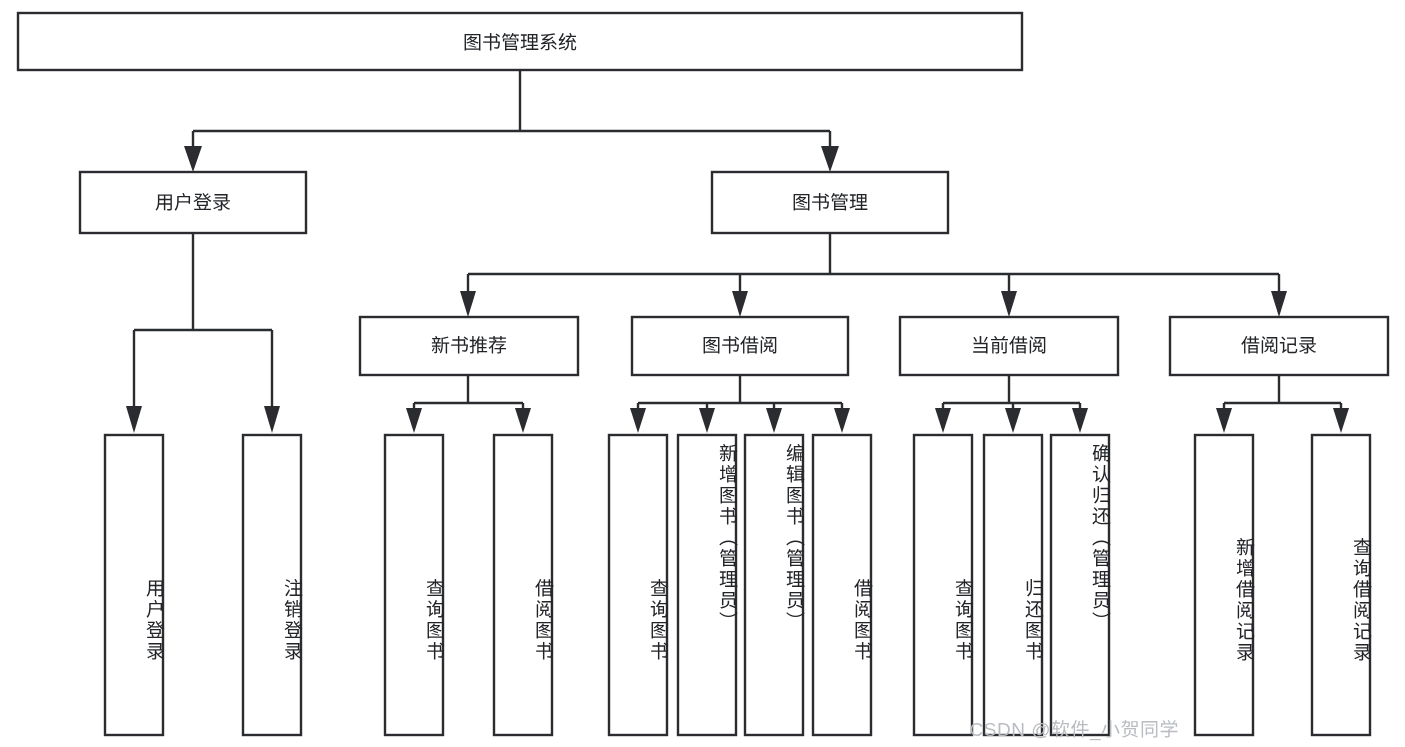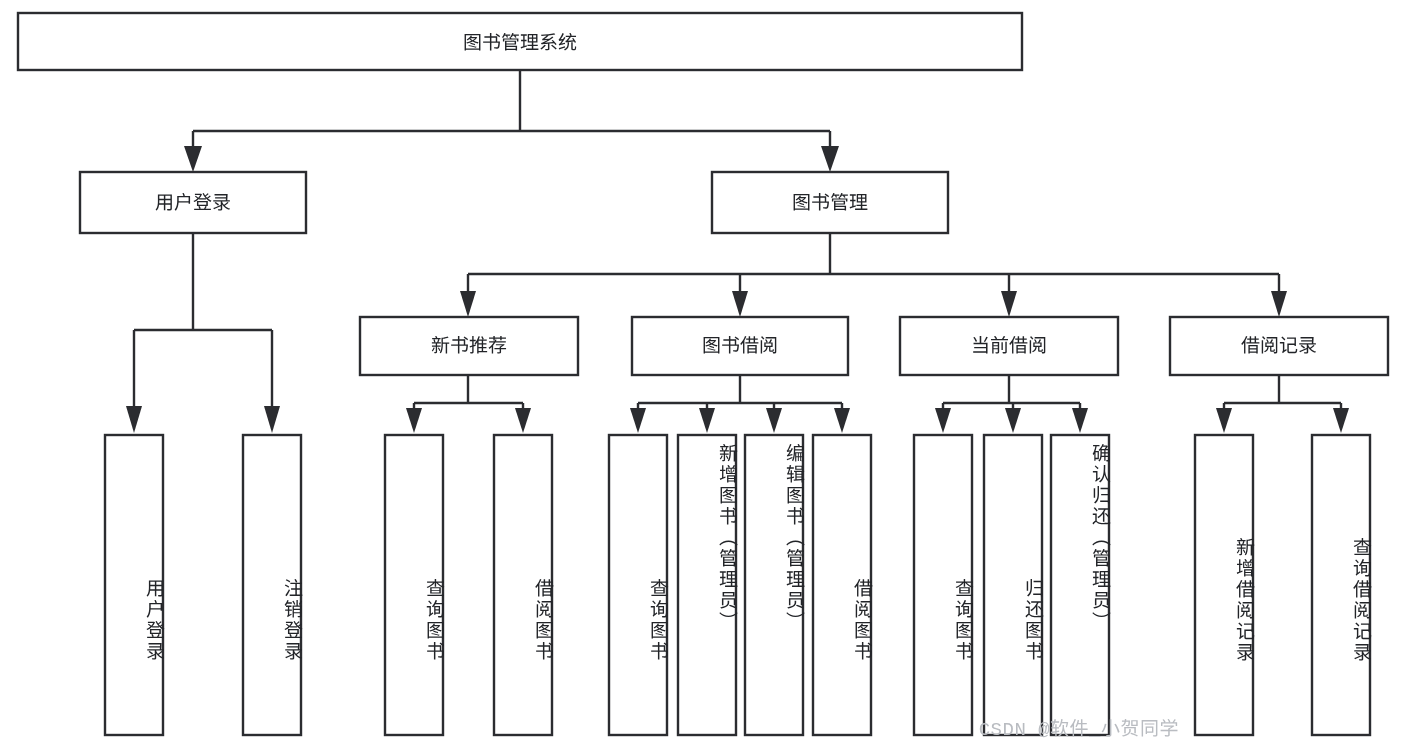--- a/index.html
+++ b/index.html
@@ -67,21 +67,21 @@
     white-space: nowrap;
     pointer-events: none;
   }
   .leaf-label.center-start {
     justify-content: flex-start;
   }
   .watermark {
     position: absolute;
     right: 8px;
     bottom: 6px;
-    font-family: Liberation Mono, monospace;
+    font-family: Liberation Sans, sans-serif;
     font-size: 19px;
     color: #b9bcc1;
     white-space: nowrap;
     letter-spacing: 0.5px;
   }
 </style>
 </head>
 <body>
 
 <div id="diagram-root">

